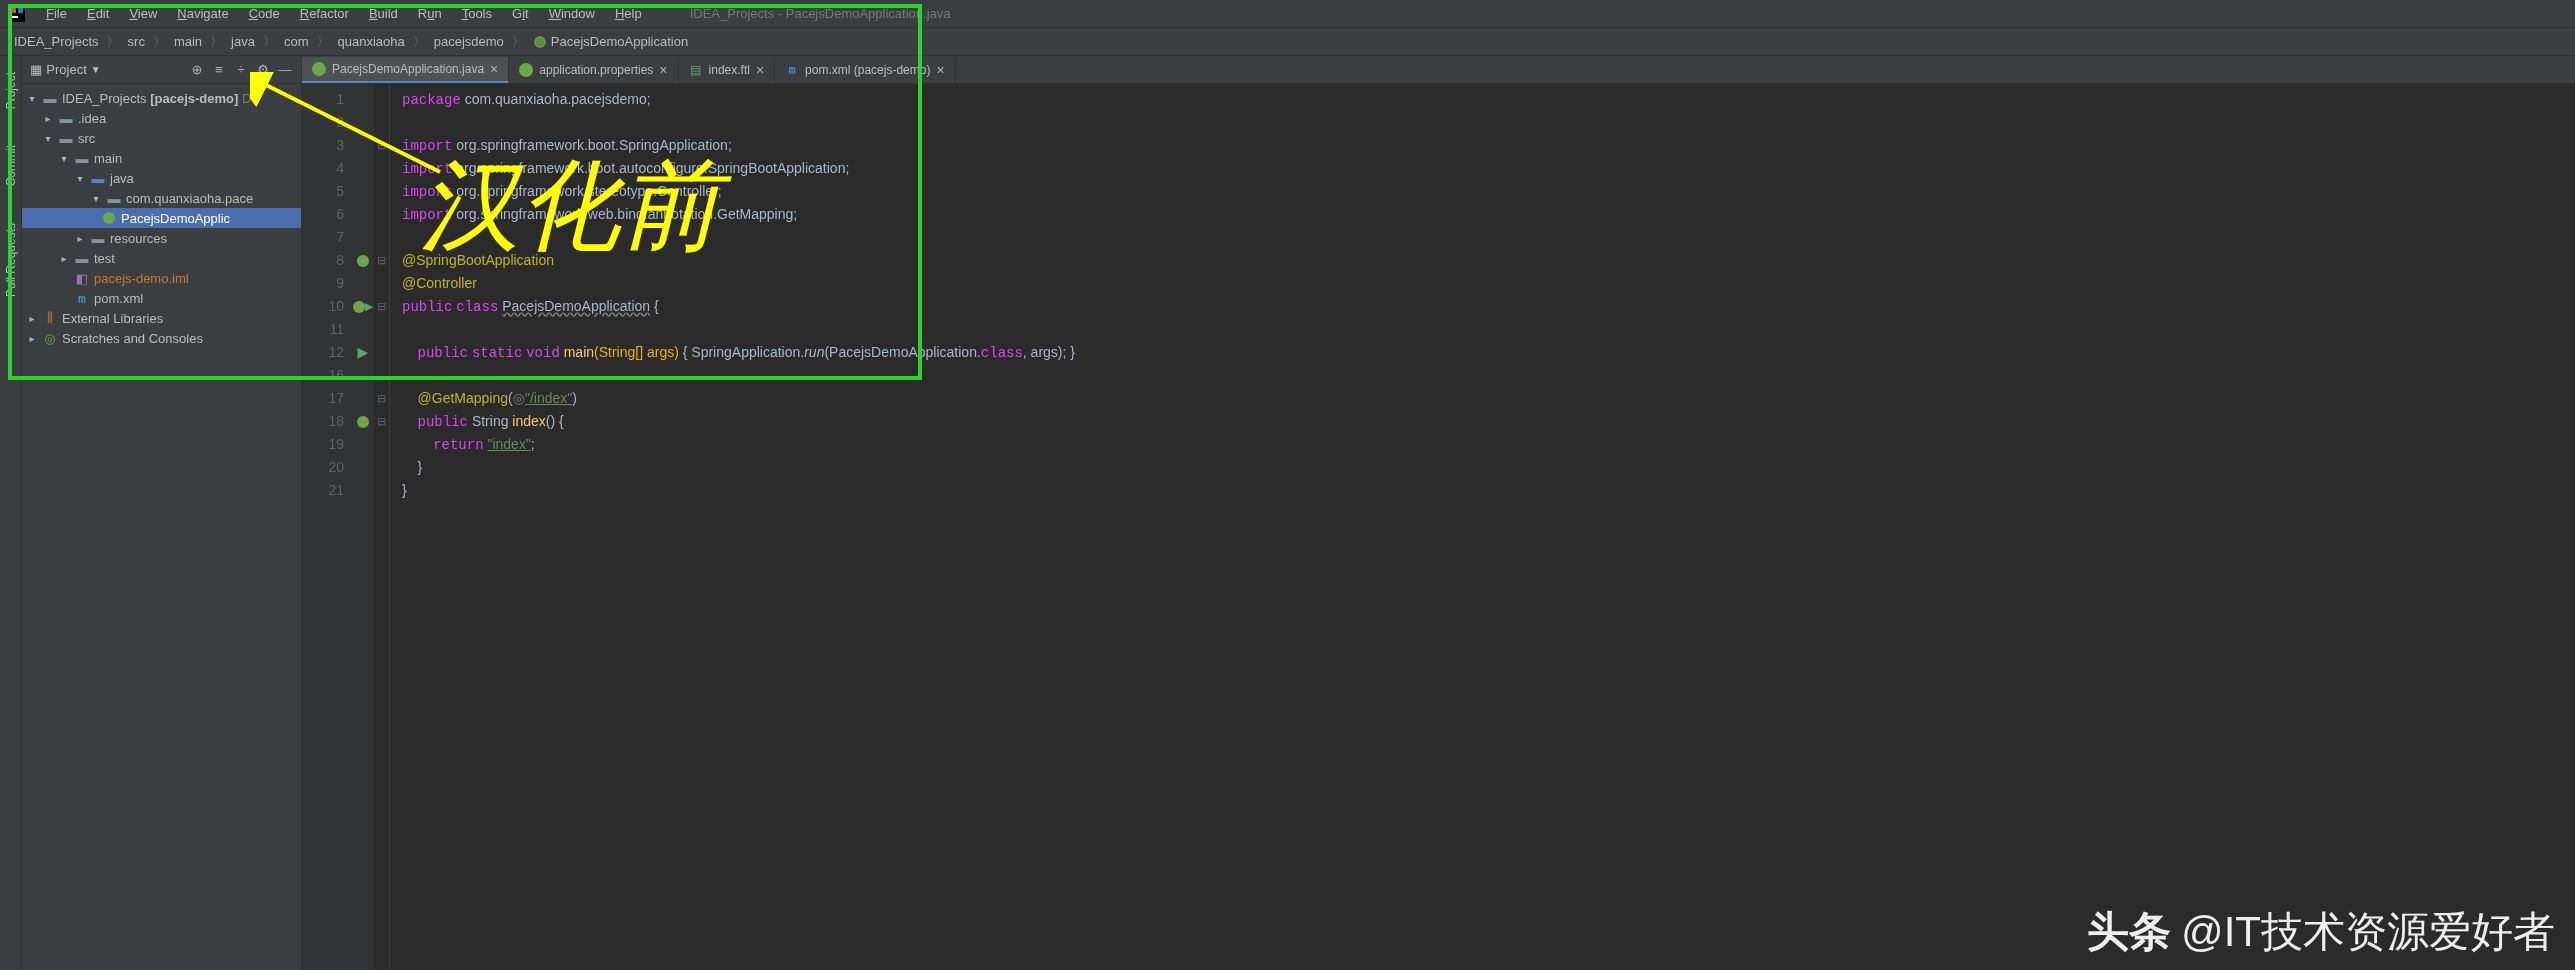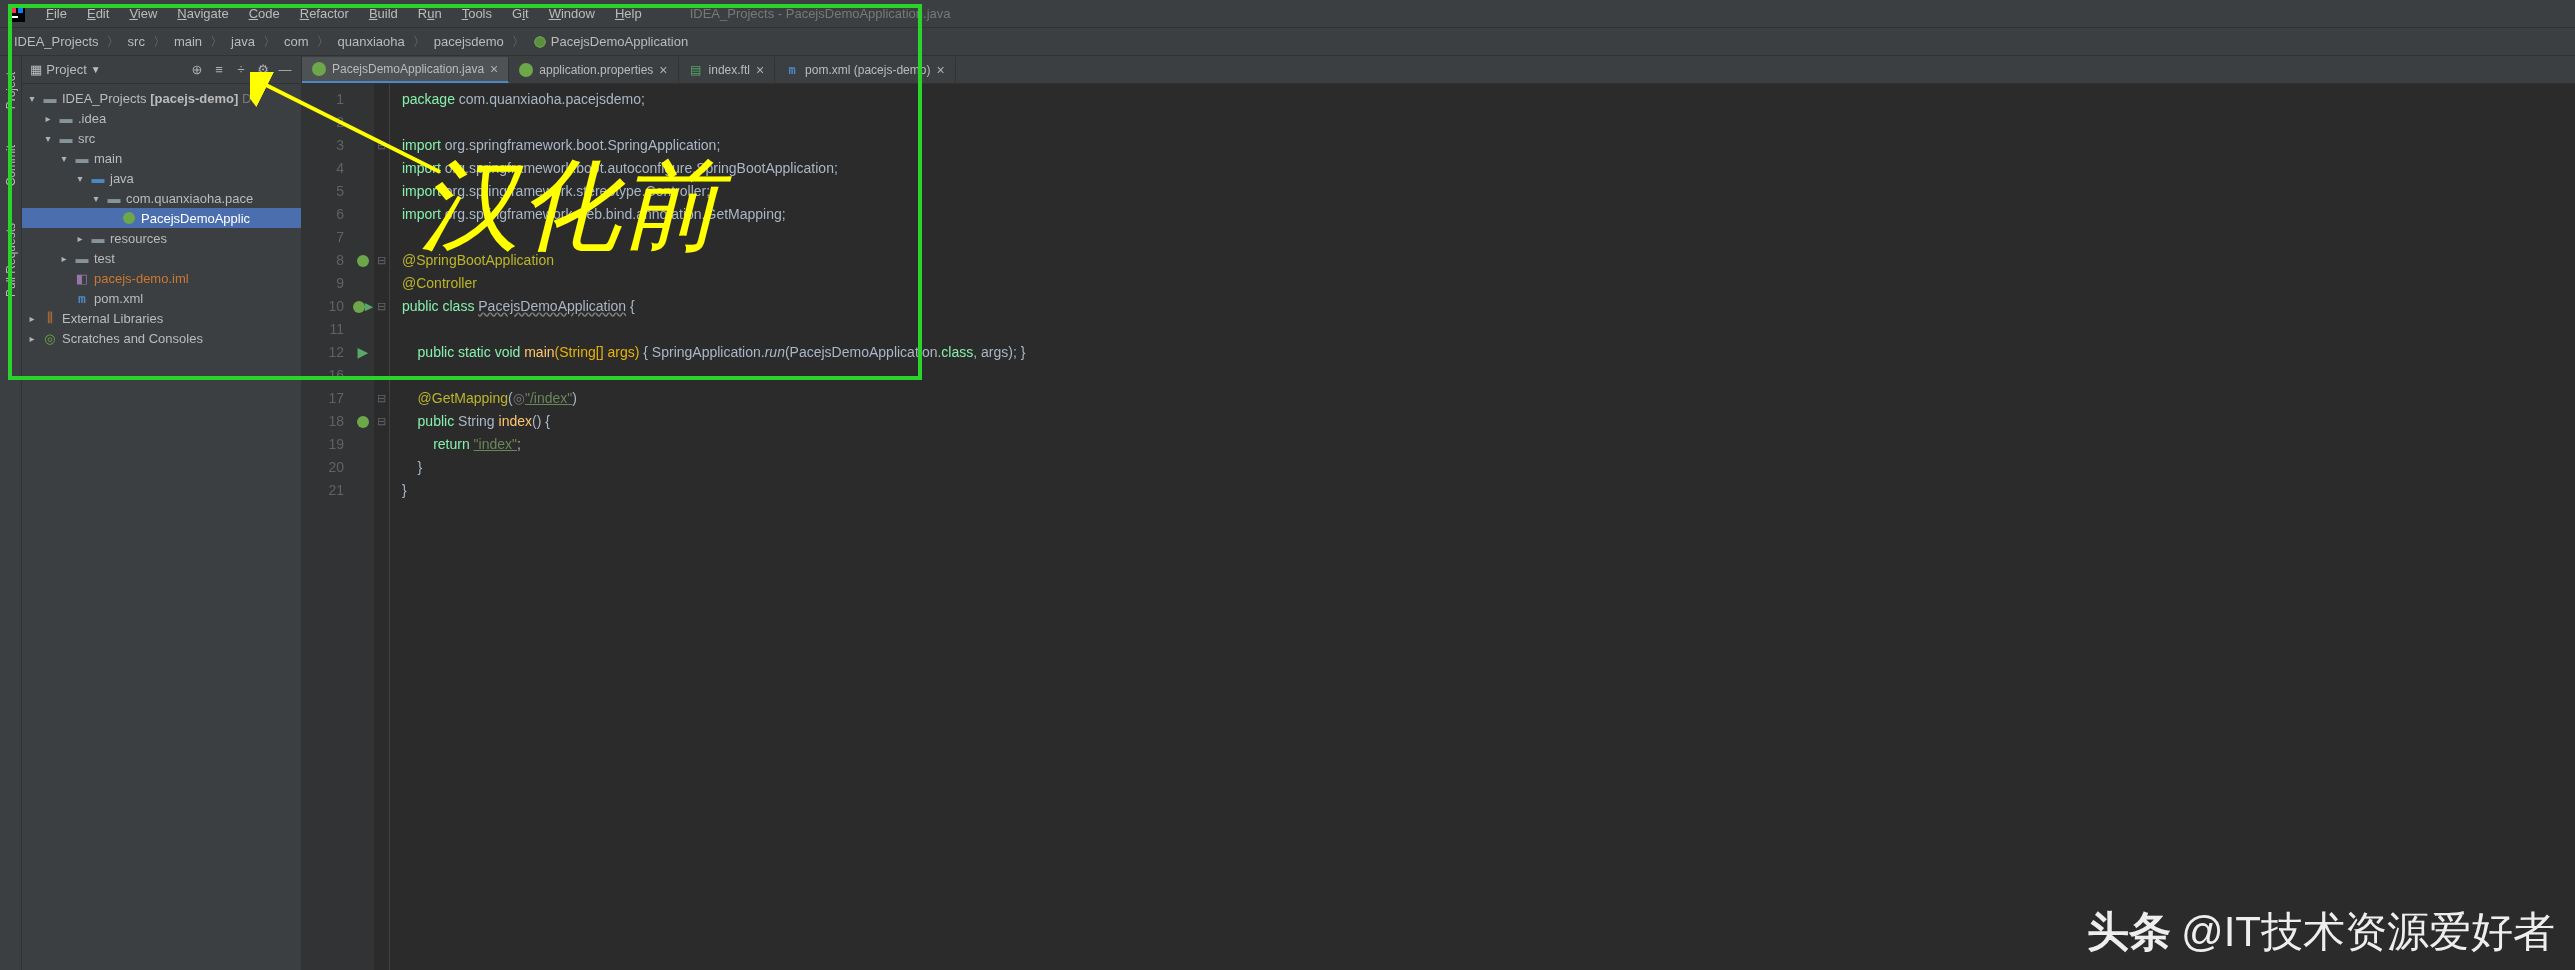--- a/index.html
+++ b/index.html
@@ -47,21 +47,21 @@
 
 .code-area { flex: 1; display: flex; font-family: "JetBrains Mono", Consolas, monospace; font-size: 14px; line-height: 23px; }
 .gutter-col { width: 50px; background: #313335; text-align: right; padding: 4px 8px 4px 0; color: #606366; }
 .marker-col { width: 22px; background: #313335; padding: 4px 0; }
 .marker { height: 23px; display: flex; align-items: center; justify-content: center; }
 .fold-col { width: 16px; background: #2b2b2b; padding: 4px 0; border-right: 1px solid #404040; }
 .fold-mark { height: 23px; display: flex; align-items: center; justify-content: center; color: #606366; font-size: 11px; }
 .code-lines { flex: 1; padding: 4px 0 4px 12px; }
 .code-line { height: 23px; white-space: pre; }
 
-.kw { color: #86efac; }
+.kw { color: #d946ef; font-family: Liberation Mono, monospace; }
 .str { color: #6a8759; }
 .anno { color: #bbb529; }
 .cls { color: #a9b7c6; }
 .method { color: #ffc66d; }
 .underwave { text-decoration: underline wavy #808080; }
 .underline-str { text-decoration: underline; }
 .param { color: #eab308; }
 .ital { font-style: italic; }
 
 .green-box { position: absolute; top: 4px; left: 8px; width: 914px; height: 376px; border: 4px solid #2bd42b; pointer-events: none; z-index: 100; }
@@ -176,21 +176,21 @@
       <div class="tree-item" style="padding-left:52px">
         <span class="tree-arrow">▾</span>
         <span class="tree-icon folder-icon blue">▬</span>
         <span class="tree-label">java</span>
       </div>
       <div class="tree-item" style="padding-left:68px">
         <span class="tree-arrow">▾</span>
         <span class="tree-icon folder-icon">▬</span>
         <span class="tree-label">com.quanxiaoha.pace</span>
       </div>
-      <div class="tree-item selected" style="padding-left:95px">
+      <div class="tree-item selected" style="padding-left:75px">
         <span class="tree-icon">
             <span class="spring-icon-sm"></span>
           </span>
         <span class="tree-label">PacejsDemoApplic</span>
       </div>
       <div class="tree-item" style="padding-left:52px">
         <span class="tree-arrow">▸</span>
         <span class="tree-icon folder-icon">▬</span>
         <span class="tree-label">resources</span>
       </div>

